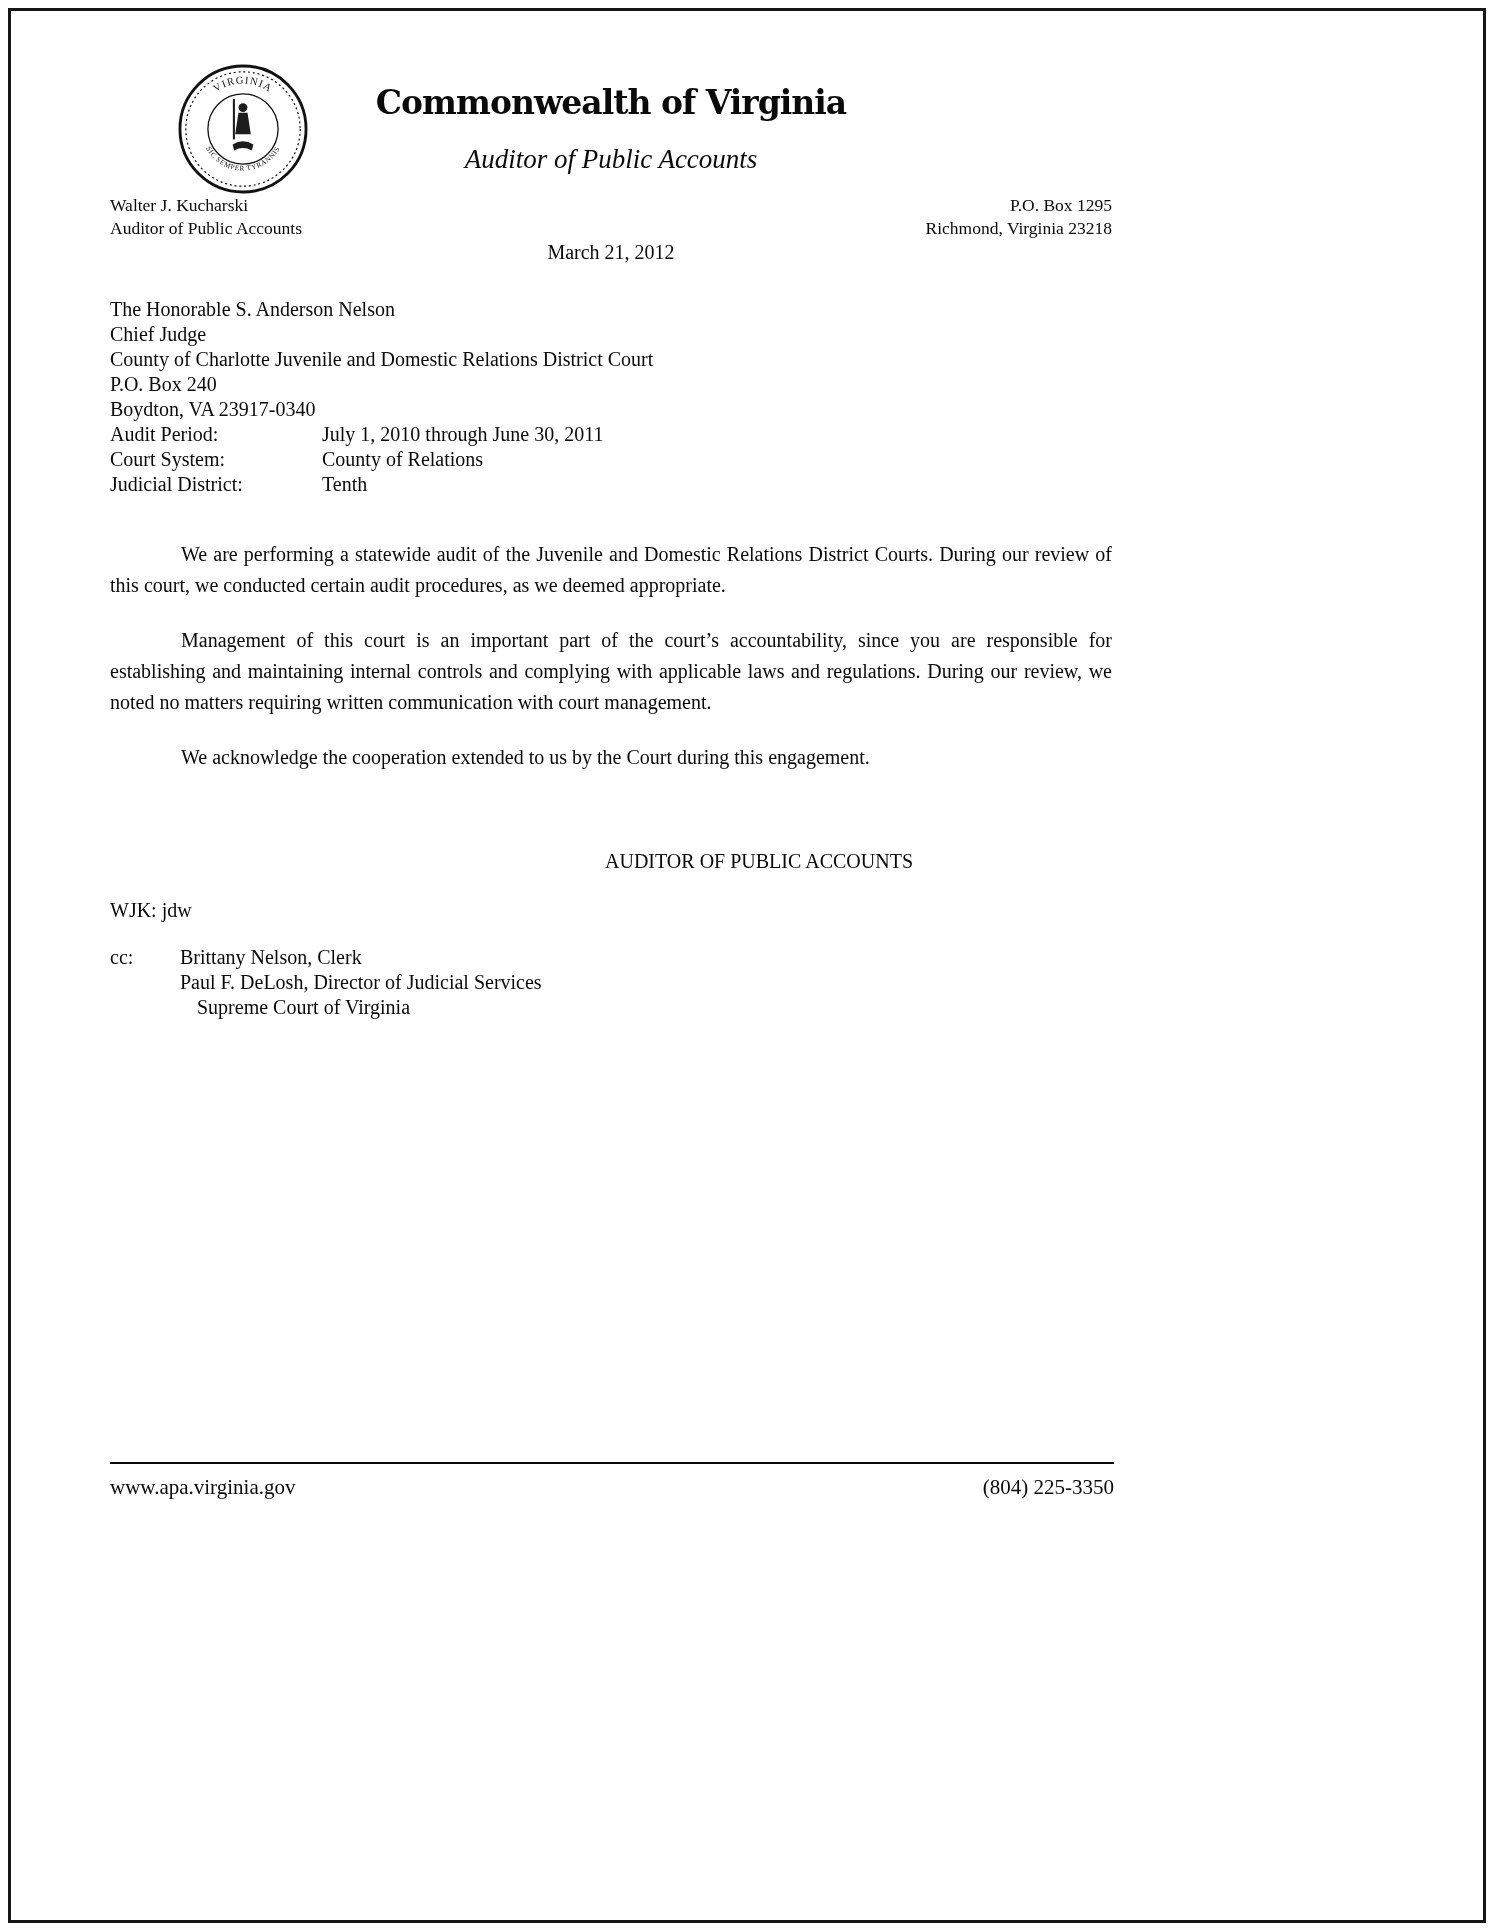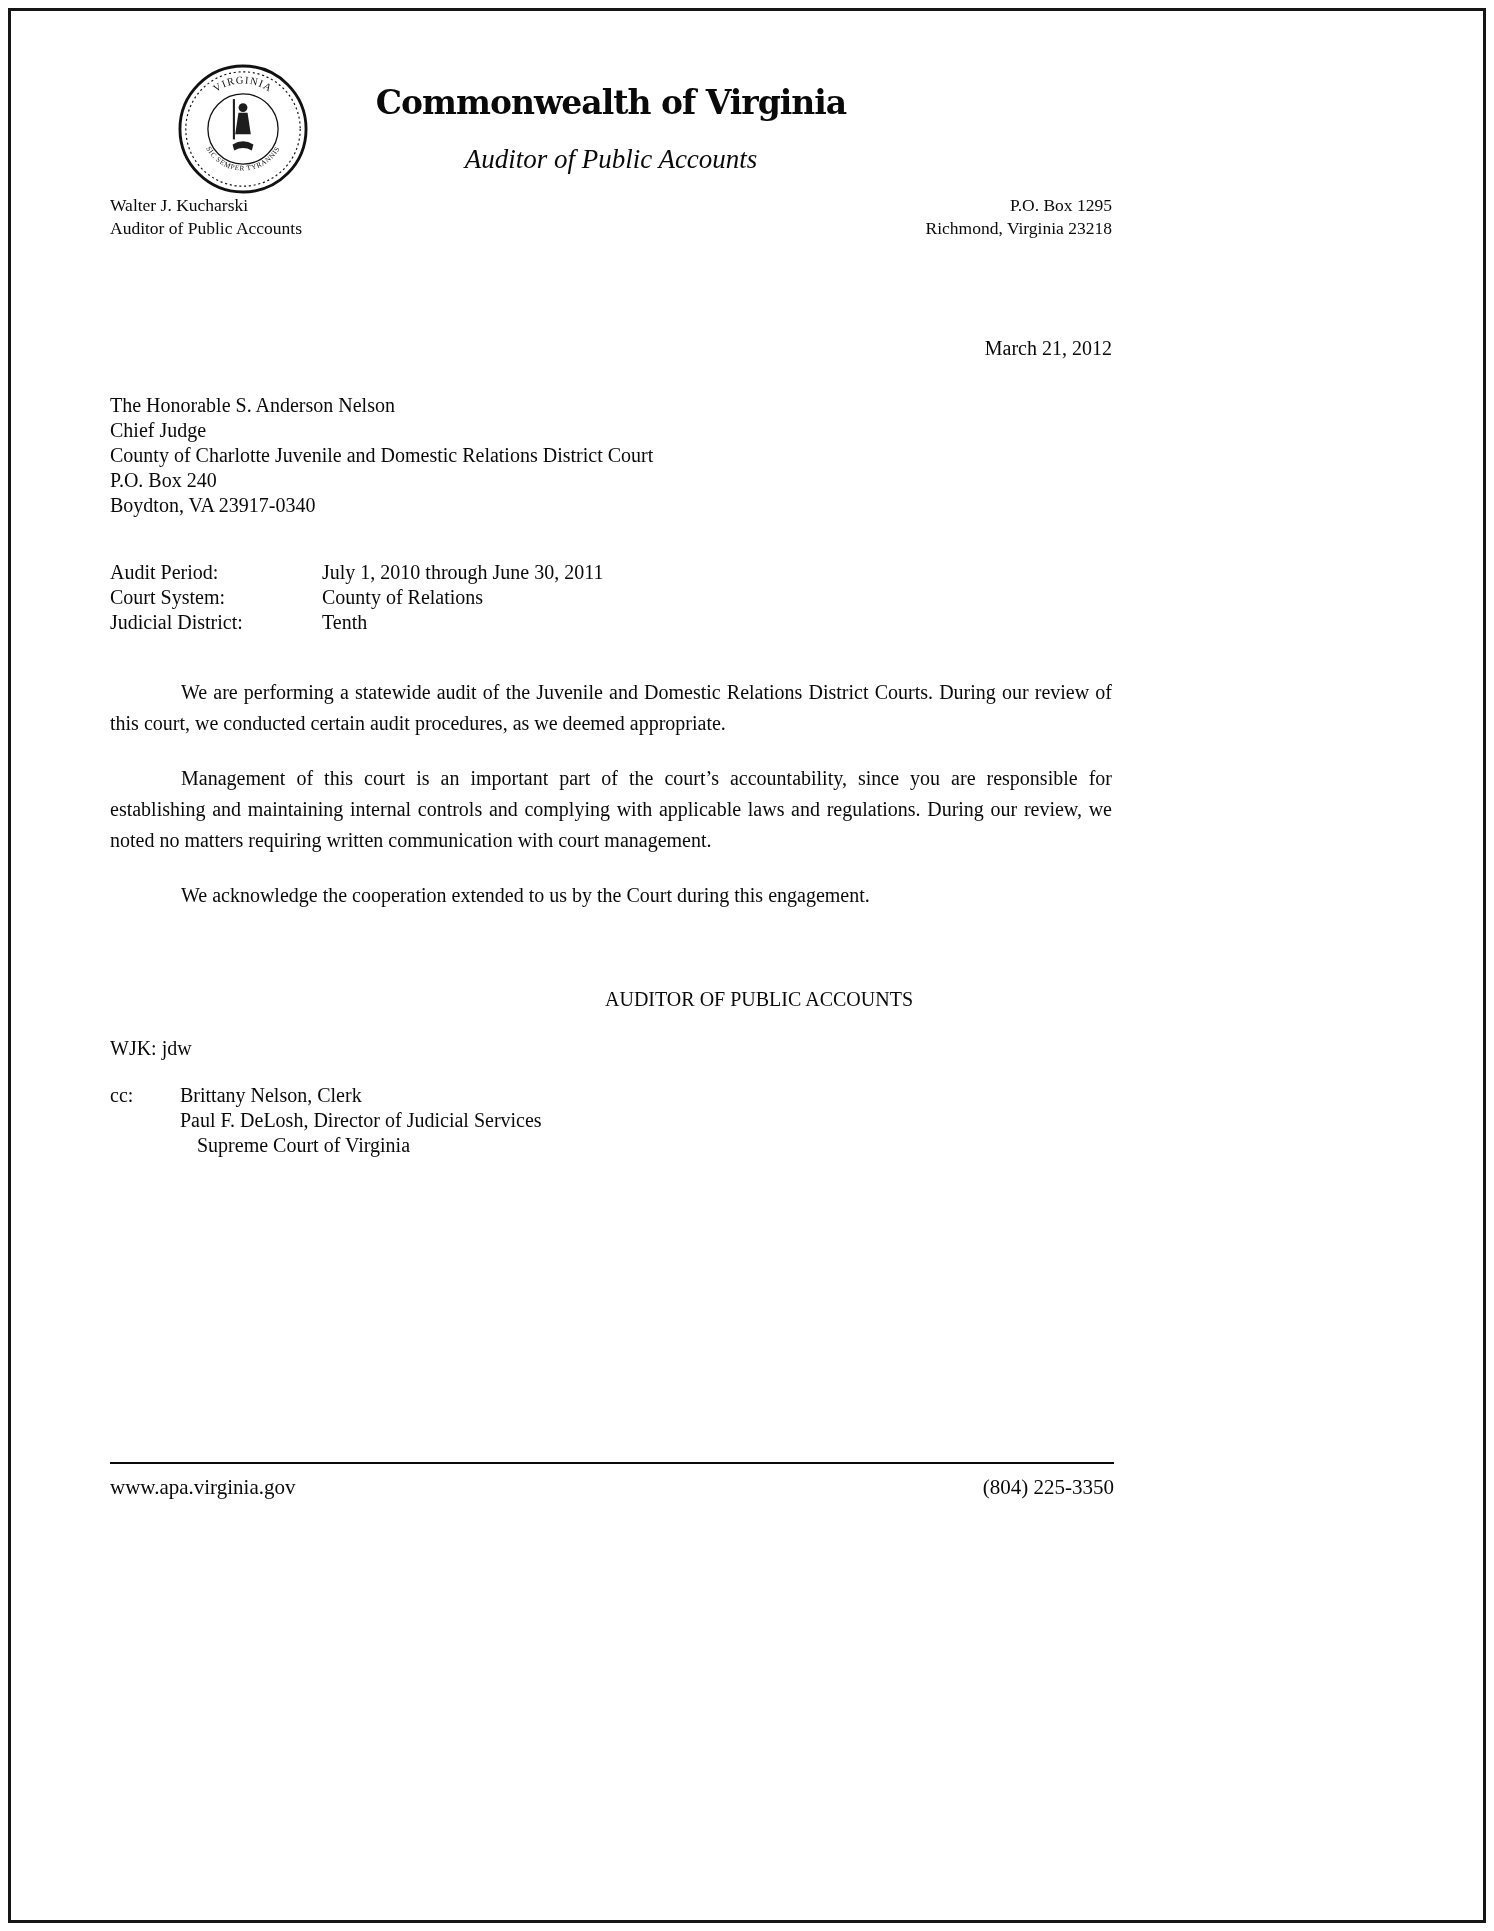--- a/index.html
+++ b/index.html
@@ -44,23 +44,23 @@
     line-height:30px;
     margin-top:16px;
   }
   .contacts {
     display:flex; justify-content:space-between;
     margin-top:20px;
     font-size:17.5px; line-height:23px;
   }
   .contacts .right { text-align:right; }
   
-  .date-line { text-align:right; margin-top:96px; }
+  .date-line { text-align:center; }
   .recipient { margin-top:32px; }
-  .details { margin-top:42px; }
+  .details { }
   .details-row { display:grid; grid-template-columns:212px 1fr; }
   .paragraphs { margin-top:42px; }
   .paragraphs p {
     text-indent:71px;
     text-align:justify;
     line-height:31px;
     margin-bottom:24px;
     margin-top:24px;
   }
   .signature-line { margin-top:76px; padding-left:495px; }

